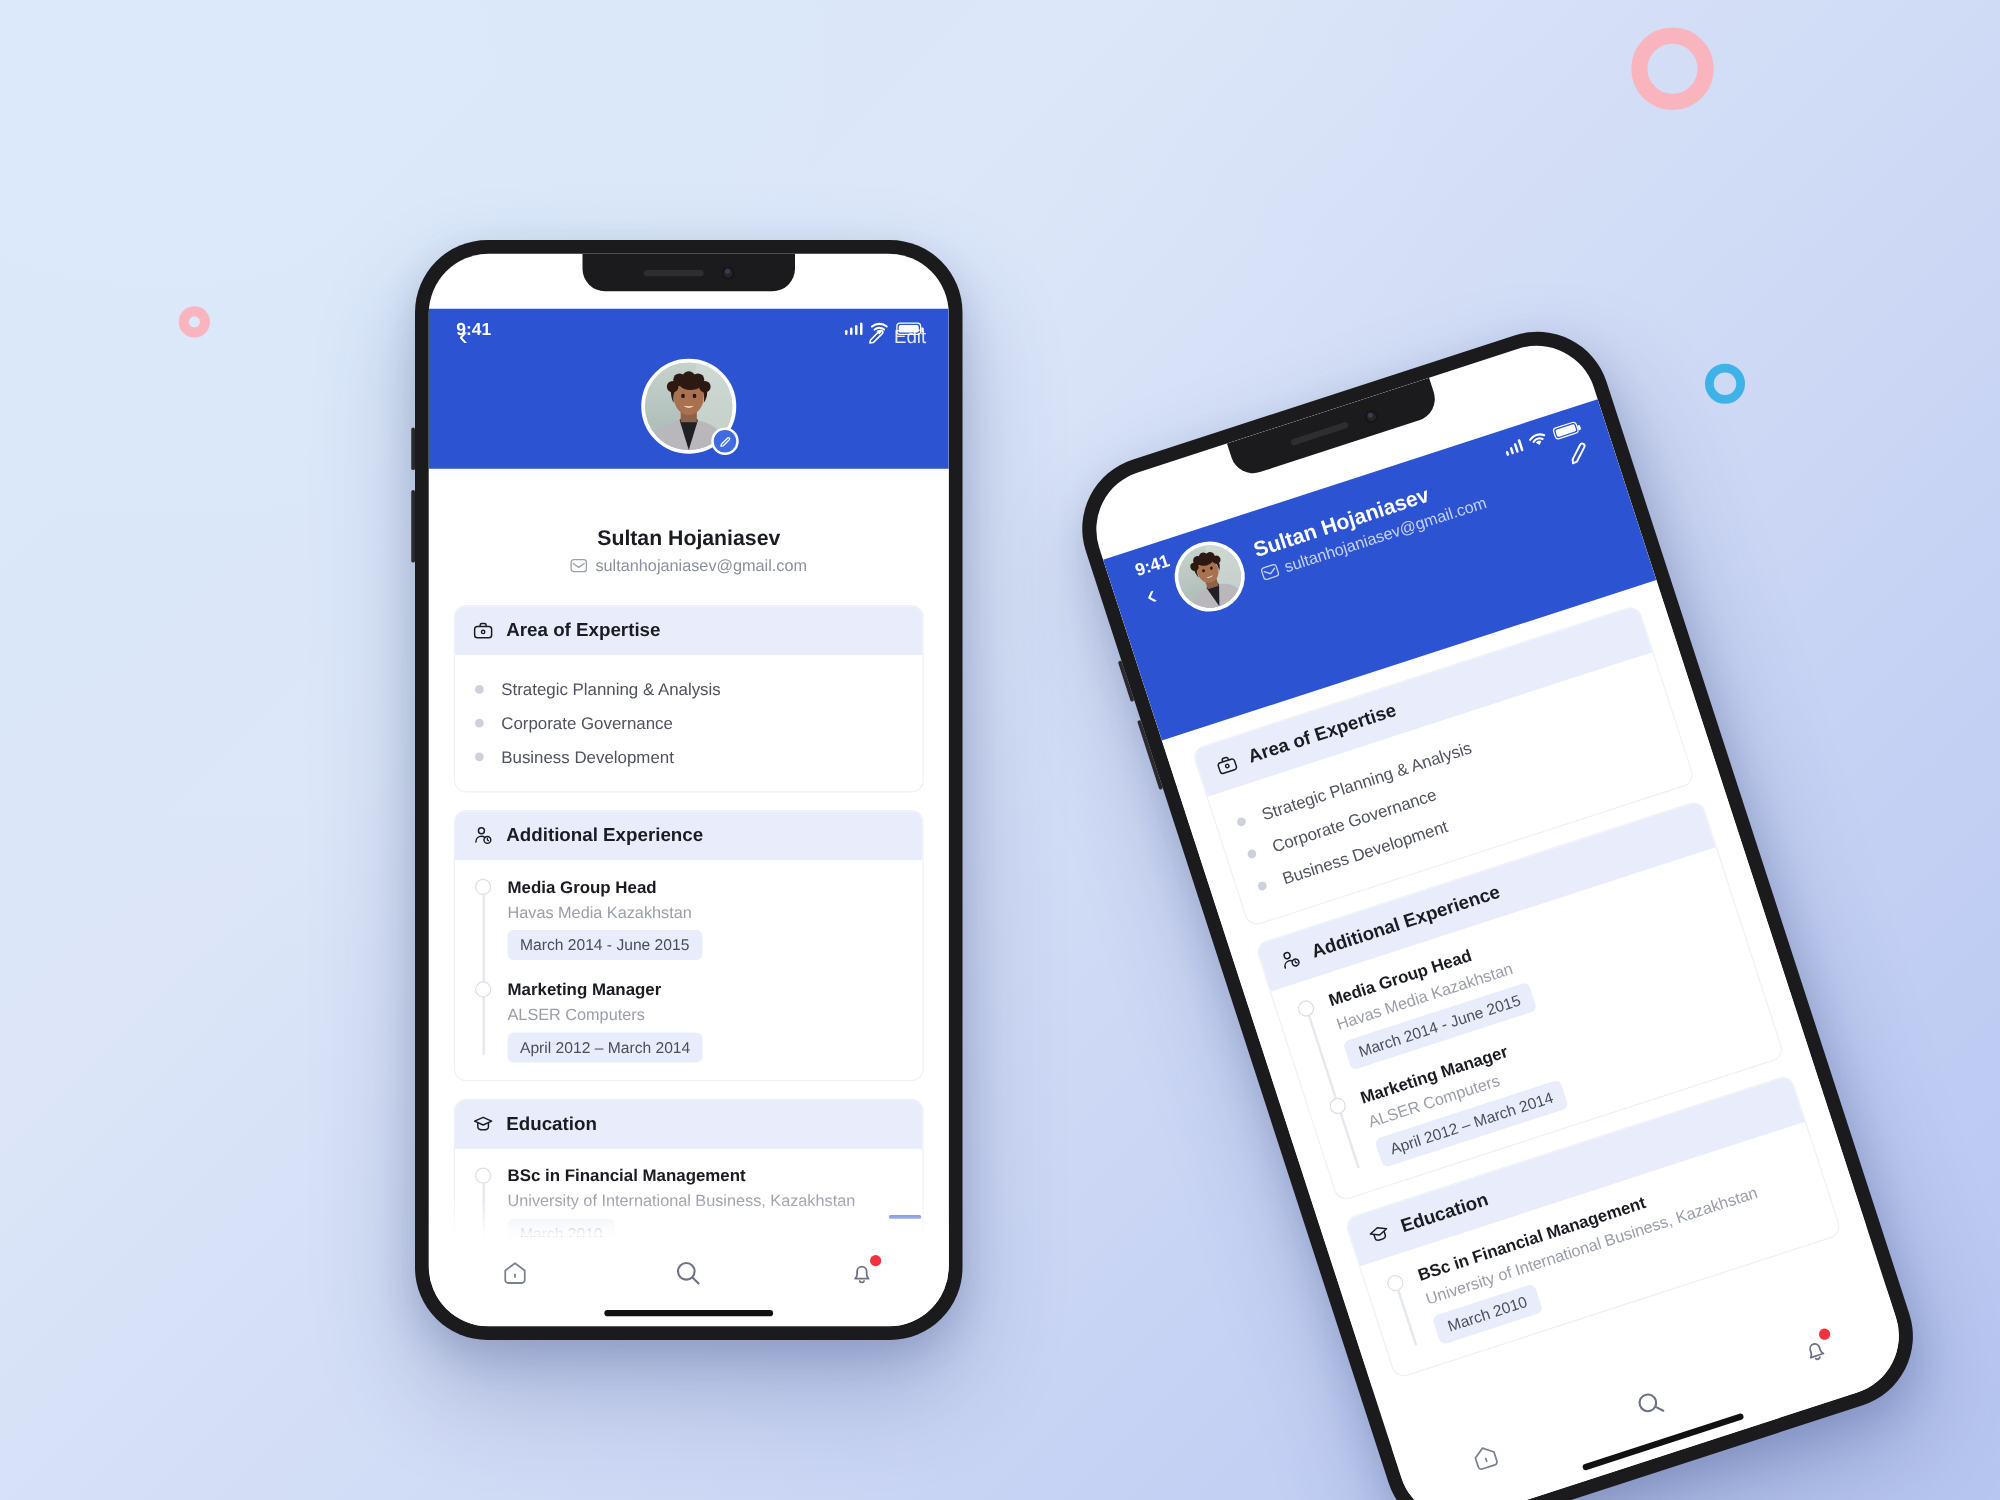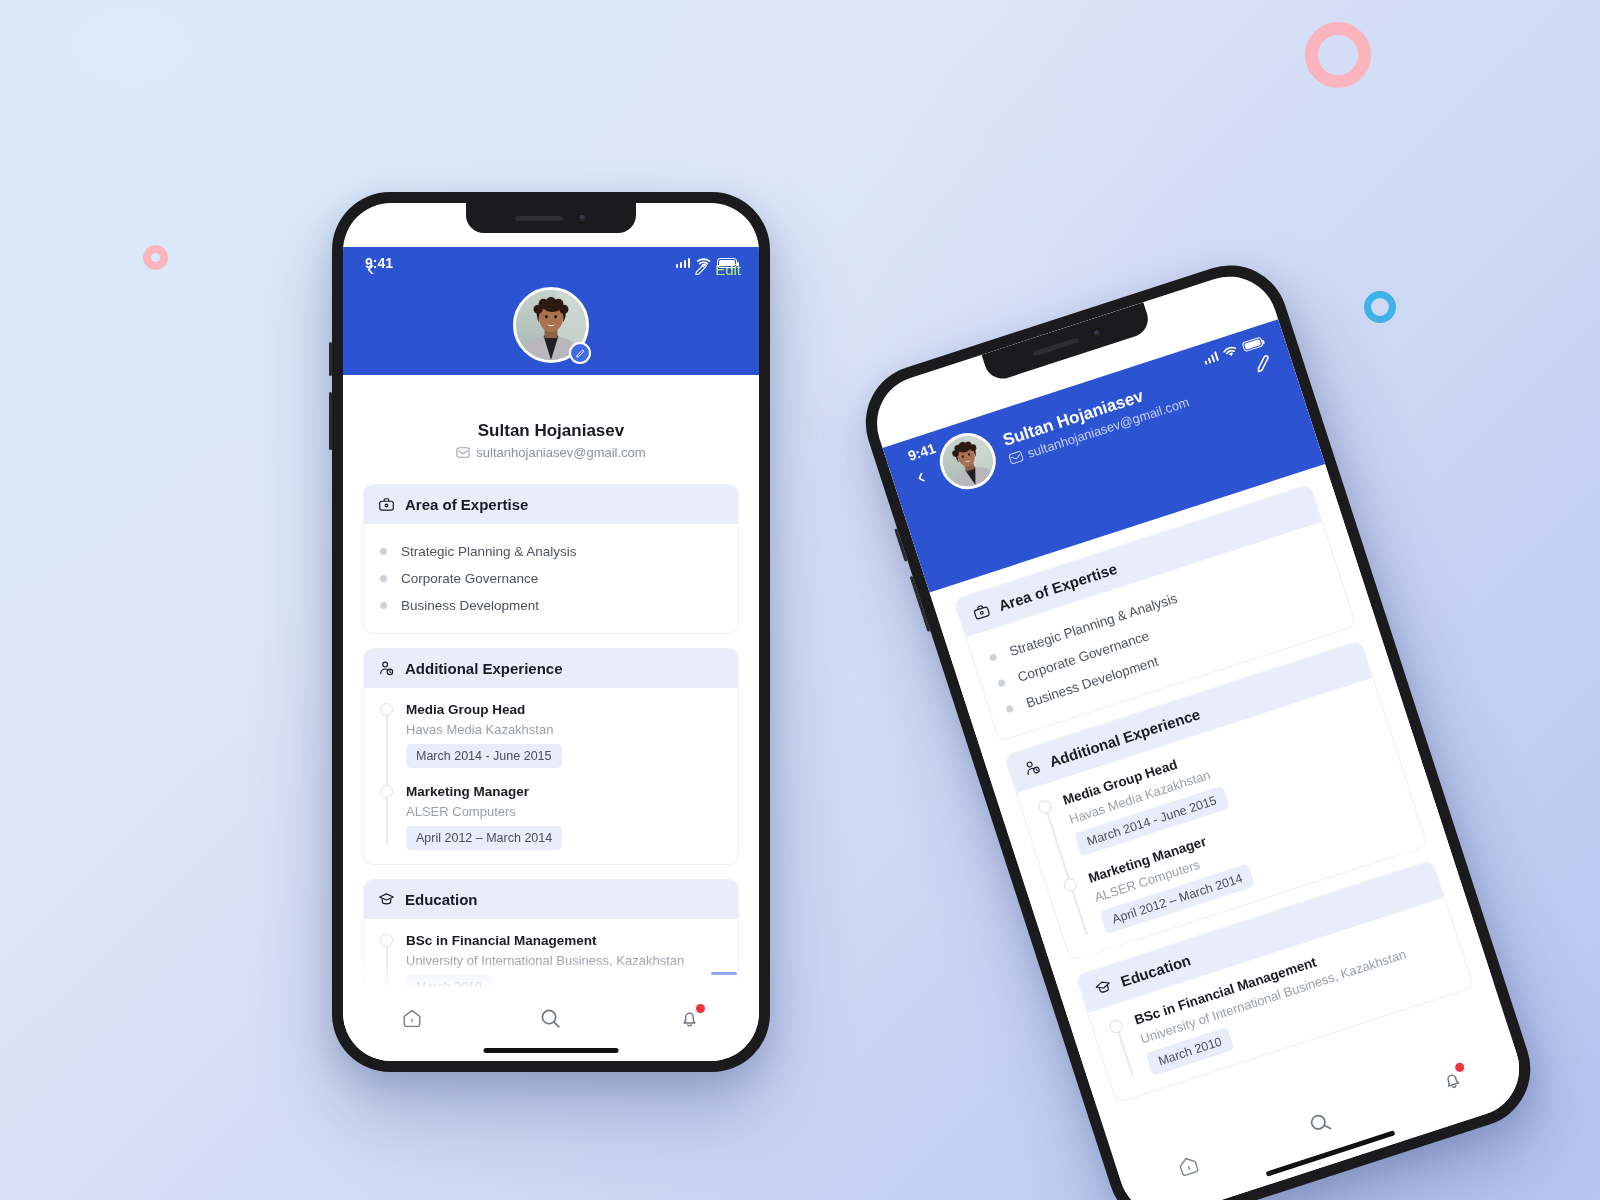--- a/index.html
+++ b/index.html
@@ -67,21 +67,21 @@
                  background:#fff; border-radius:0 1px 1px 0; }
   .batt i { position:absolute; inset:1.3px; background:#fff; border-radius:1.5px; display:block; }
 
   
   .header { background: #2b53d2; position: relative; }
   .hdr-row {
     display: flex; align-items: center; justify-content: space-between;
     padding: 0 18px; height: 44px;
   }
   .back { color:#fff; font-size: 22px; line-height: 1; font-weight: 300; padding: 2px 6px; }
-  .edit { color:#bef264; font-size: 15px; display: flex; align-items: center; gap: 6px; }
+  .edit { color:#e5e5e5; font-size: 15px; display: flex; align-items: center; gap: 6px; }
 
   
   .avatar-wrap { position: absolute; left: 50%; transform: translateX(-50%); z-index: 20; }
   .avatar {
     border-radius: 50%; background: #cfd7d2; overflow: hidden;
     border: 3px solid #fff; position: relative;
   }
   .avatar svg { display:block; width:100%; height:100%; }
   .avatar-badge {
     position: absolute; background: #3f6ae3; border-radius: 50%;

